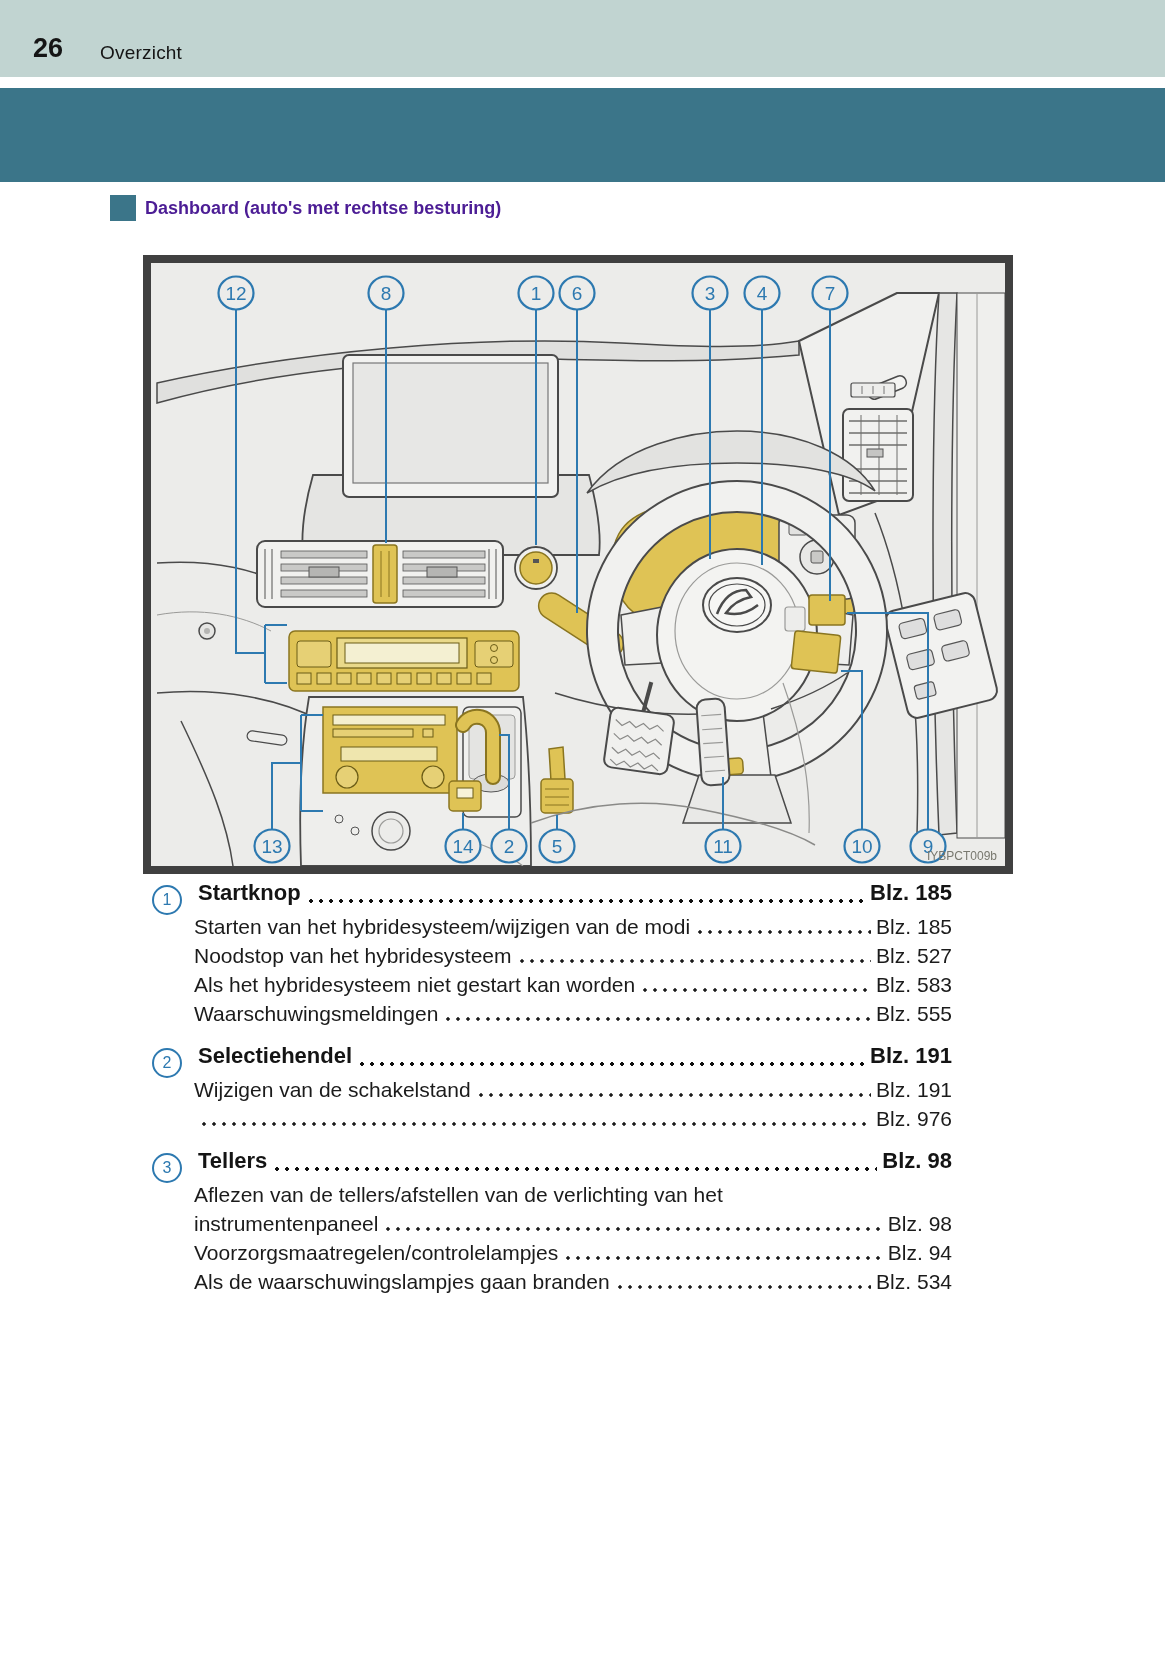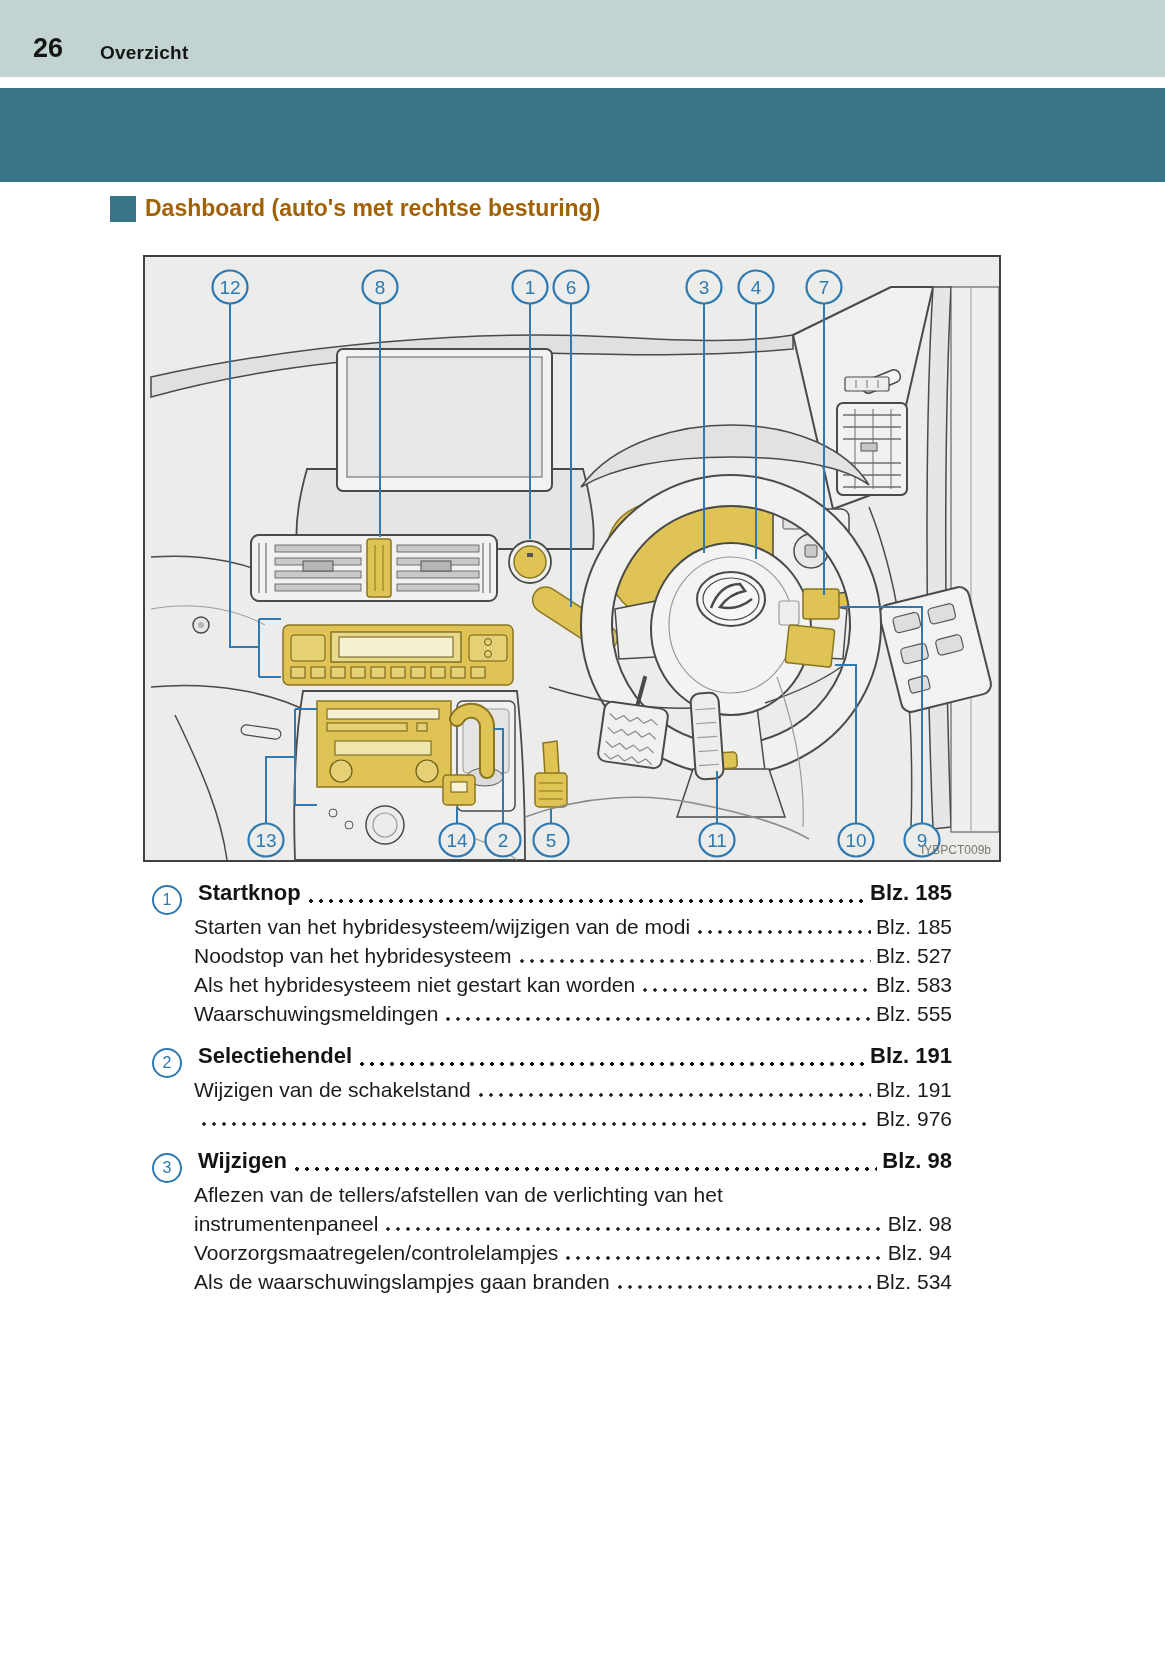--- a/index.html
+++ b/index.html
@@ -3,31 +3,31 @@
 <meta charset="utf-8">
 <style>
   html,body{margin:0;padding:0;background:#ffffff;}
   .page{position:relative;width:1165px;height:1653px;background:#ffffff;
         font-family:"Liberation Sans", sans-serif;color:#1a1a1a;overflow:hidden;}
 
   
   .band-light{position:absolute;top:0;left:0;width:1165px;height:77px;background:#c1d4d1;
               display:flex;align-items:flex-end;padding:0 16px 13px 33px;box-sizing:border-box;}
   .page-num{font-size:27px;font-weight:bold;color:#151515;}
-  .section-header{font-size:19px;font-weight:bold;color:#151515;margin-left:37px;letter-spacing:.2px;}
+  .section-header{font-size:19px;font-weight:normal;color:#151515;margin-left:37px;letter-spacing:.2px;}
   .band-teal{position:absolute;top:88px;left:0;width:1165px;height:94px;background:#3b7589;}
 
   
   .section-title{position:absolute;top:195px;left:110px;display:flex;align-items:center;}
   .title-bullet{width:26px;height:26px;background:#3b7589;margin-right:9px;}
-  .title-text{font-size:23px;font-weight:bold;color:#a16207;}
+  .title-text{font-size:18px;font-weight:bold;color:#4c1d95;}
 
   
   .diagram{position:absolute;top:255px;left:143px;width:854px;height:603px;
-           border:2px solid #404040;background:#ececea;}
+           border:8px solid #404040;background:#ececea;}
   .diagram svg{display:block;width:854px;height:603px;}
 
   
   .index{position:absolute;top:878px;left:152px;width:800px;}
   .entry{margin-top:13px;}
   .entry:first-child{margin-top:0;}
   .entry-head{display:flex;align-items:baseline;line-height:30px;margin-bottom:2px;}
   .cnum{flex:0 0 auto;width:26px;height:26px;border:2px solid #2d79b0;border-radius:50%;
         color:#2d79b0;font-size:16px;display:flex;align-items:center;justify-content:center;
         transform:translateY(5px);margin-right:16px;}
@@ -350,21 +350,21 @@
       </div>
       <div class="sub">
         <span class="leader"></span>
         <span class="sub-ref">Blz. 976</span>
       </div>
     </div>
 
     <div class="entry">
       <div class="entry-head">
         <span class="cnum">3</span>
-        <span class="head-label">Wijzigen</span>
+        <span class="head-label">Tellers</span>
         <span class="leader bold"></span>
         <span class="head-ref">Blz. 98</span>
       </div>
       <div class="sub">
         <span class="sub-label">Aflezen van de tellers/afstellen van de verlichting van het</span>
       </div>
       <div class="sub">
         <span class="sub-label">instrumentenpaneel</span>
         <span class="leader"></span>
         <span class="sub-ref">Blz. 98</span>

